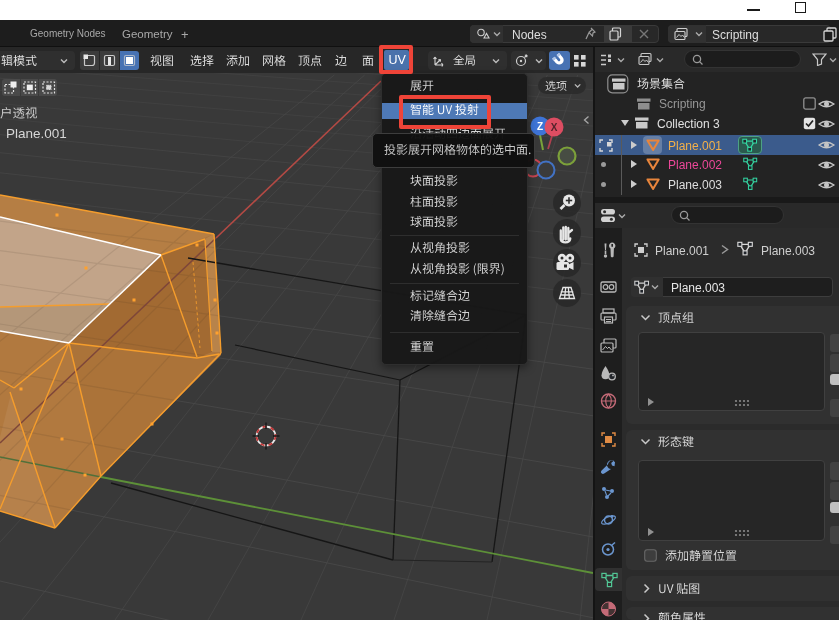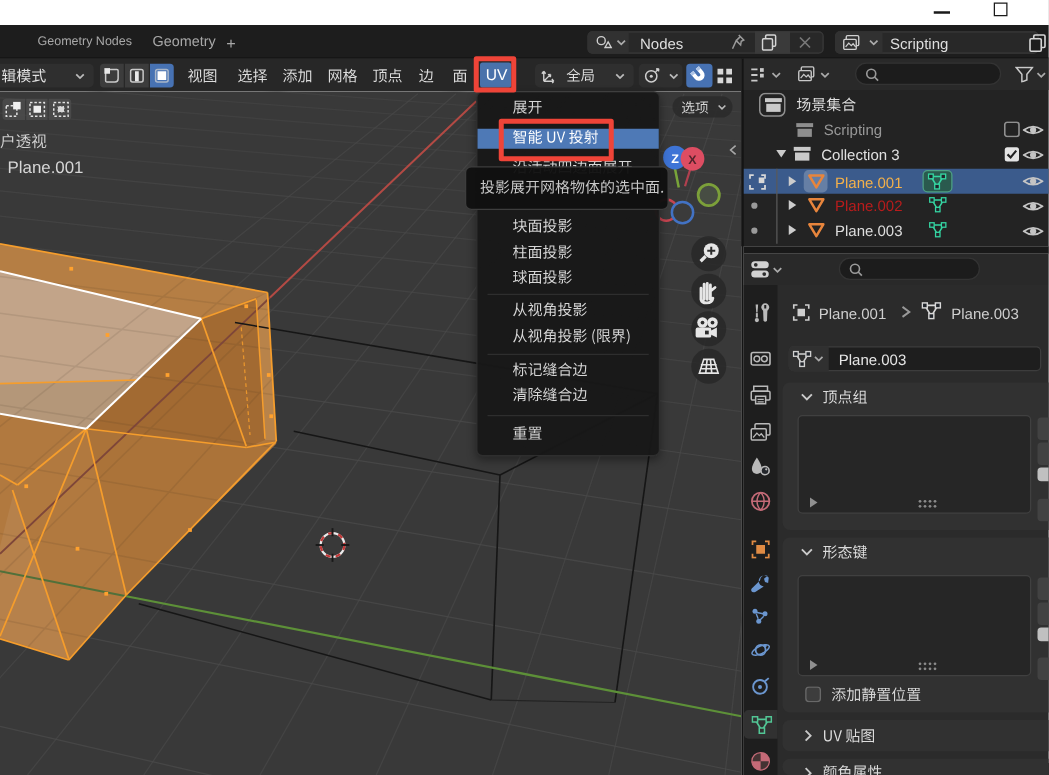--- a/index.html
+++ b/index.html
@@ -417,21 +417,21 @@
 <div style="position:absolute;left:621px;top:135px;width:1px;height:60px;background:#5a5a5a"></div>
 <div class="t" style="left:601px;top:162px;width:5px;height:5px;border-radius:50%;background:#9a9a9a"></div>
 <svg style="position:absolute;left:629px;top:159px" width="9" height="10" viewBox="0 0 9 10">
     <path d="M2 1 L8 5 L2 9 Z" fill="#cccccc"></path>
   </svg>
 <svg style="position:absolute;left:645px;top:157px" width="17" height="15" viewBox="0 0 17 15">
     <g transform="scale(0.95)">
       <path d="M2.6 2.6 H14.4 L8.5 12.5 Z" fill="none" stroke="#e8853c" stroke-width="2.1" stroke-linejoin="round"></path>
     </g>
   </svg>
-<div class="t" style="left:668px;top:158px;font-size:12px;color:#b91c1c;">Plane.002</div>
+<div class="t" style="left:668px;top:158px;font-size:12px;color:#ec4899;">Plane.002</div>
 <svg style="position:absolute;left:743px;top:157px" width="17" height="16" viewBox="0 0 17 16">
     <g transform="scale(0.85)">
       <path d="M3 3.5 H14 L8.5 12.5 Z" fill="none" stroke="#35d6a2" stroke-width="1.4"></path>
       <rect x="0.9" y="1.4" width="4.2" height="4.2" fill="#20242a" stroke="#35d6a2" stroke-width="1.2"></rect>
       <rect x="11.9" y="1.4" width="4.2" height="4.2" fill="#20242a" stroke="#35d6a2" stroke-width="1.2"></rect>
       <rect x="6.4" y="10.4" width="4.2" height="4.2" fill="#20242a" stroke="#35d6a2" stroke-width="1.2"></rect>
     </g>
   </svg>
 <svg style="position:absolute;left:818px;top:159px" width="17" height="12" viewBox="0 0 17 12">
     <path d="M1 6 Q8.5 0.5 16 6 Q8.5 11.5 1 6 Z" fill="none" stroke="#c4c4c4" stroke-width="1.3"></path>

